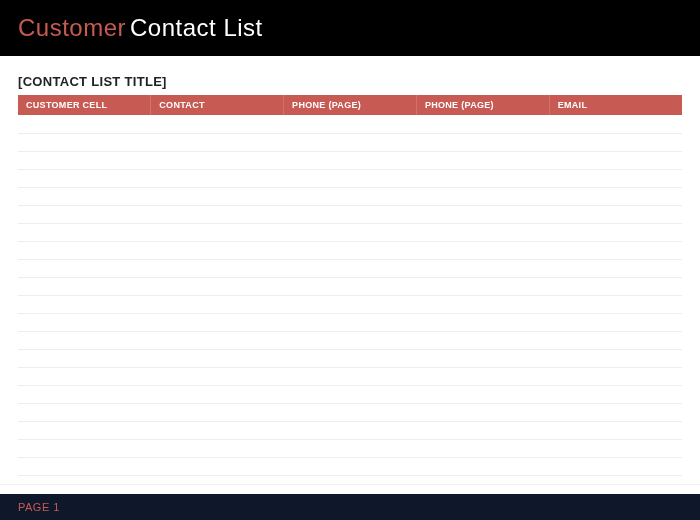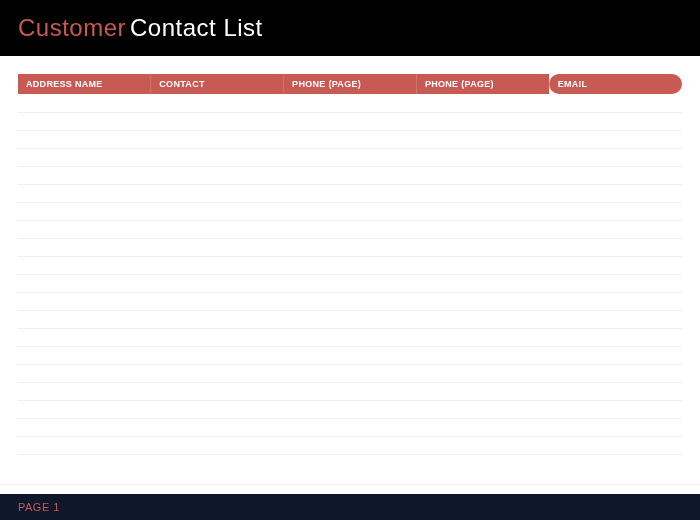--- a/index.html
+++ b/index.html
@@ -45,21 +45,21 @@
   .table thead th {
     background: #c85a54;
     color: #fff;
     font-size: 9px;
     font-weight: 700;
     letter-spacing: 0.3px;
     text-align: left;
     padding: 5px 8px;
     border-right: 1px solid rgba(255,255,255,0.15);
   }
-  .table thead th:last-child { border-right: none; border-radius: 10px; }
+  .table thead th:last-child { border-right: none; }
   .table tbody td {
     height: 18px;
     border-bottom: 1px solid #eee;
     font-size: 10px;
     padding: 0 8px;
   }
   .footer-bar {
     position: absolute;
     bottom: 0;
     left: 0;
@@ -89,24 +89,25 @@
 </head>
 <body>
 
 <div class="header-bar">
   <div class="header-title">
     <span class="accent">Customer</span><span class="rest">Contact List</span>
   </div>
 </div>
 
 <div class="content">
+  <div class="list-title">[CONTACT LIST TITLE]</div>
   <table class="table">
     <thead>
       <tr>
-        <th>ADDRESS NAME</th>
+        <th>CUSTOMER CELL</th>
         <th>CONTACT</th>
         <th>PHONE (PAGE)</th>
         <th>PHONE (PAGE)</th>
         <th>EMAIL</th>
       </tr>
     </thead>
     <tbody>
         <tr>
           <td></td>
           <td></td>

